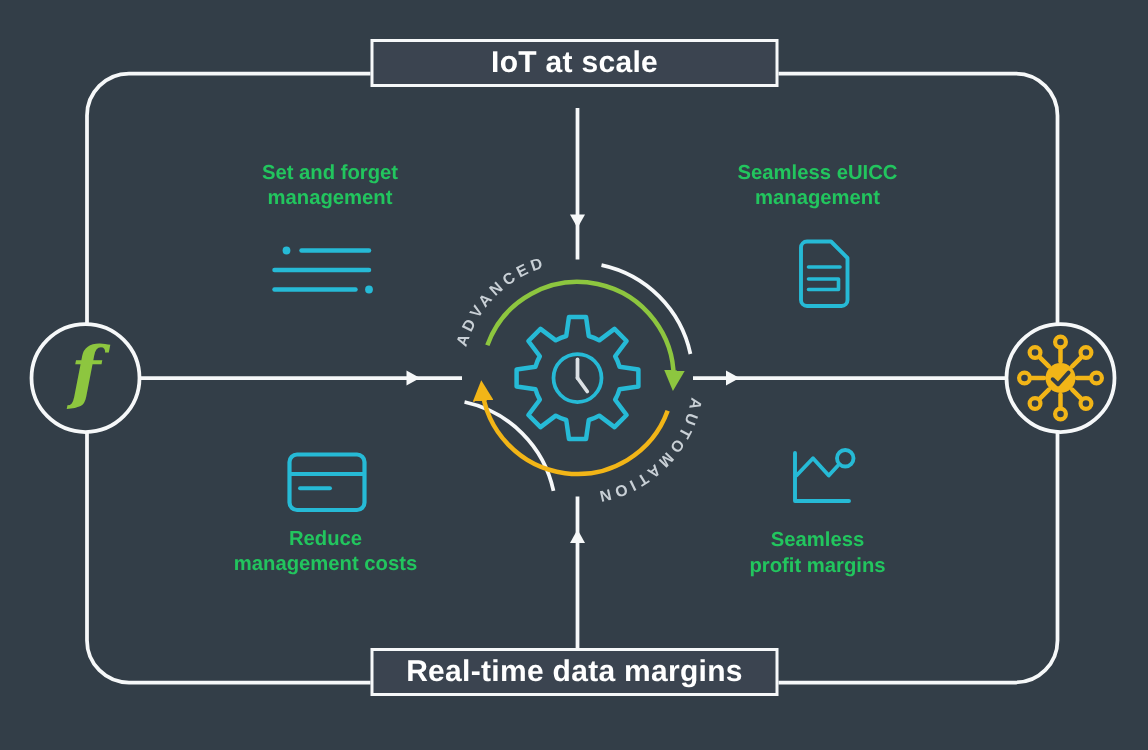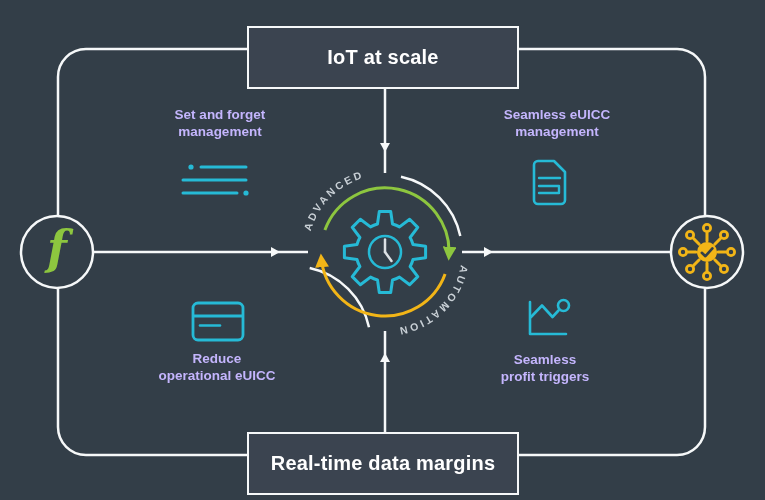--- a/index.html
+++ b/index.html
@@ -1,33 +1,33 @@
 <!DOCTYPE html>
 <html><head>
 <meta charset="utf-8">
 <style>
   html,body { margin:0; padding:0; background:#333e48; }
   body { width:765px; height:500px; font-family:"Liberation Sans", sans-serif; }
   .stage { position:relative; width:765px; height:500px; overflow:hidden; }
   svg.layer { position:absolute; left:0; top:0; }
   .node-box {
-    position:absolute; box-sizing:border-box; left:247px; width:272px; height:63px;
+    position:absolute; box-sizing:border-box; left:247px; width:272px; height:32px;
     background:#3b4450; border:2px solid #f6f8f9;
     display:flex; align-items:center; justify-content:center;
     color:#ffffff; font-size:20px; font-weight:bold; letter-spacing:.2px;
   }
   .node-box.top { top:26px; }
   .node-box.bottom { top:432px; }
   .quad-label {
     position:absolute; width:170px; text-align:center;
-    color:#c4b5fd; font-size:13.5px; font-weight:600; line-height:17px;
+    color:#22c55e; font-size:13.5px; font-weight:600; line-height:17px;
   }
   .quad-label span { display:block; }
   .ql-tl { left:135px; top:106px; }
-  .ql-tr { left:472px; top:106px; }
+  .ql-tr { left:460px; top:106px; }
   .ql-bl { left:132px; top:350px; }
   .ql-br { left:460px; top:351px; }
 </style>
 </head>
 <body>
 
 <div class="stage">
 
   <svg class="layer" width="765" height="500" viewBox="0 0 765 500">
     <defs>
@@ -163,20 +163,20 @@
   <div class="quad-label ql-tl">
     <span>Set and forget</span>
     <span>management</span>
   </div>
   <div class="quad-label ql-tr">
     <span>Seamless eUICC</span>
     <span>management</span>
   </div>
   <div class="quad-label ql-bl">
     <span>Reduce</span>
-    <span>operational eUICC</span>
+    <span>management costs</span>
   </div>
   <div class="quad-label ql-br">
     <span>Seamless</span>
-    <span>profit triggers</span>
+    <span>profit margins</span>
   </div>
 
 </div>
 
 </body></html>

